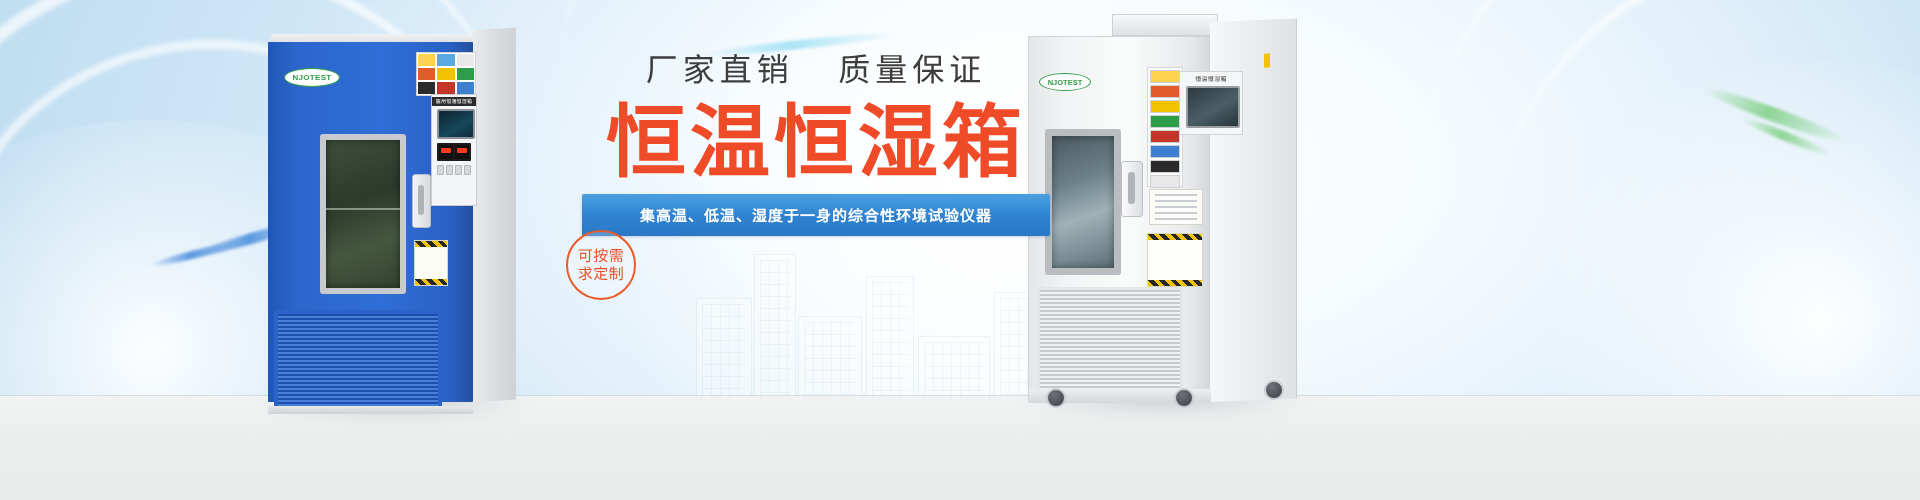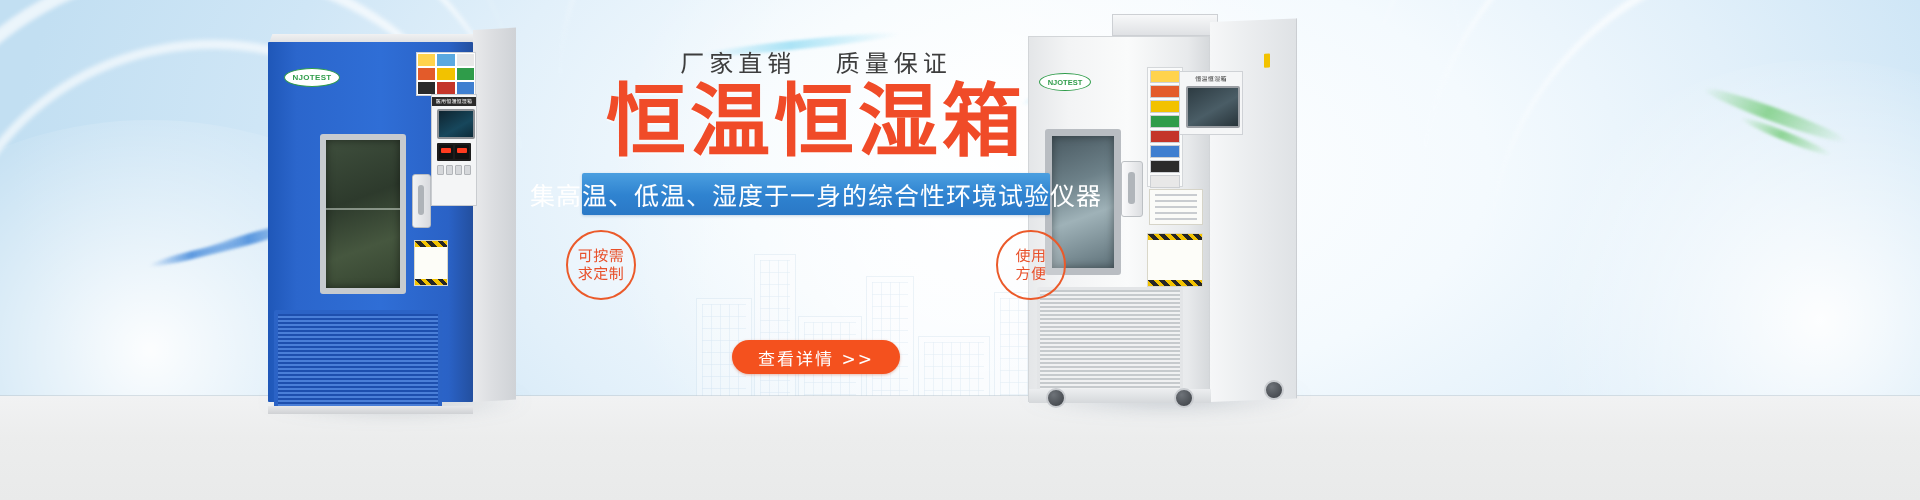--- a/index.html
+++ b/index.html
@@ -67,46 +67,46 @@
   }
   
   .floor{
     position:absolute;left:0;right:0;bottom:0;height:104px;
     background:linear-gradient(to bottom,#f1f2f3 0%,#eceded 40%,#e9eaea 100%);
   }
   .floor-line{position:absolute;left:0;right:0;bottom:104px;height:1px;background:rgba(190,200,208,.55);}
   
   .copy{position:absolute;left:566px;top:44px;width:500px;text-align:center;z-index:40;}
   .kicker{
-    font-size:24px;letter-spacing:5px;color:#3d3d3d;font-weight:400;
-    margin:0 0 2px 0;white-space:nowrap;
+    font-size:32px;letter-spacing:5px;color:#3d3d3d;font-weight:400;
+    margin:0 0 12px 0;white-space:nowrap;
     font-family:"DejaVu Sans","Liberation Sans",sans-serif;
   }
   .kicker .gap{display:inline-block;width:14px;}
   .headline{
     font-size:80px;line-height:1.02;font-weight:bold;letter-spacing:4px;
     color:#f04b28;margin:2px 0 4px 0;white-space:nowrap;
     text-shadow:0 2px 0 rgba(255,255,255,.55);
     font-family:"DejaVu Sans","Liberation Sans",sans-serif;
   }
   .subbar{
     margin:10px auto 0 auto;width:468px;height:42px;
     background:linear-gradient(to bottom,#4b9fe0 0%,#2f83d0 52%,#2a78c6 100%);
     border-radius:2px;
     display:flex;align-items:center;justify-content:center;
     box-shadow:0 1px 3px rgba(40,90,150,.25);
   }
   .subbar span{
-    color:#ffffff;font-size:25px;letter-spacing:1px;font-weight:400;white-space:nowrap;
+    color:#ffffff;font-size:15px;letter-spacing:1px;font-weight:700;white-space:nowrap;
     font-family:"DejaVu Sans","Liberation Sans",sans-serif;
   }
   
   .features{
     position:absolute;left:566px;top:230px;width:500px;
-    display:flex;justify-content:space-between;gap:2px;z-index:40;
+    display:flex;justify-content:flex-start;gap:18px;z-index:40;
   }
   .feature{
     width:66px;height:66px;border-radius:50%;
     border:2px solid #eb5a2a;
     display:flex;flex-direction:column;align-items:center;justify-content:center;
     background:rgba(255,255,255,.22);
   }
   .feature .ln{
     color:#e8502a;font-size:15px;line-height:18px;letter-spacing:.5px;white-space:nowrap;
     font-family:"DejaVu Sans","Liberation Sans",sans-serif;
@@ -447,23 +447,16 @@
     <div class="subbar">
       <span>集高温、低温、湿度于一身的综合性环境试验仪器</span>
     </div>
   </div>
 
   <div class="features">
     <div class="feature">
       <span class="ln">可按需</span>
       <span class="ln">求定制</span>
     </div>
-    <div class="feature">
-      <span class="ln">使用</span>
-      <span class="ln">方便</span>
-    </div>
-  </div>
-
-  <div class="cta-wrap">
-    <button class="cta">查看详情 &gt;&gt;</button>
-  </div>
+  </div>
+
 
 </div>
 
 </body></html>

